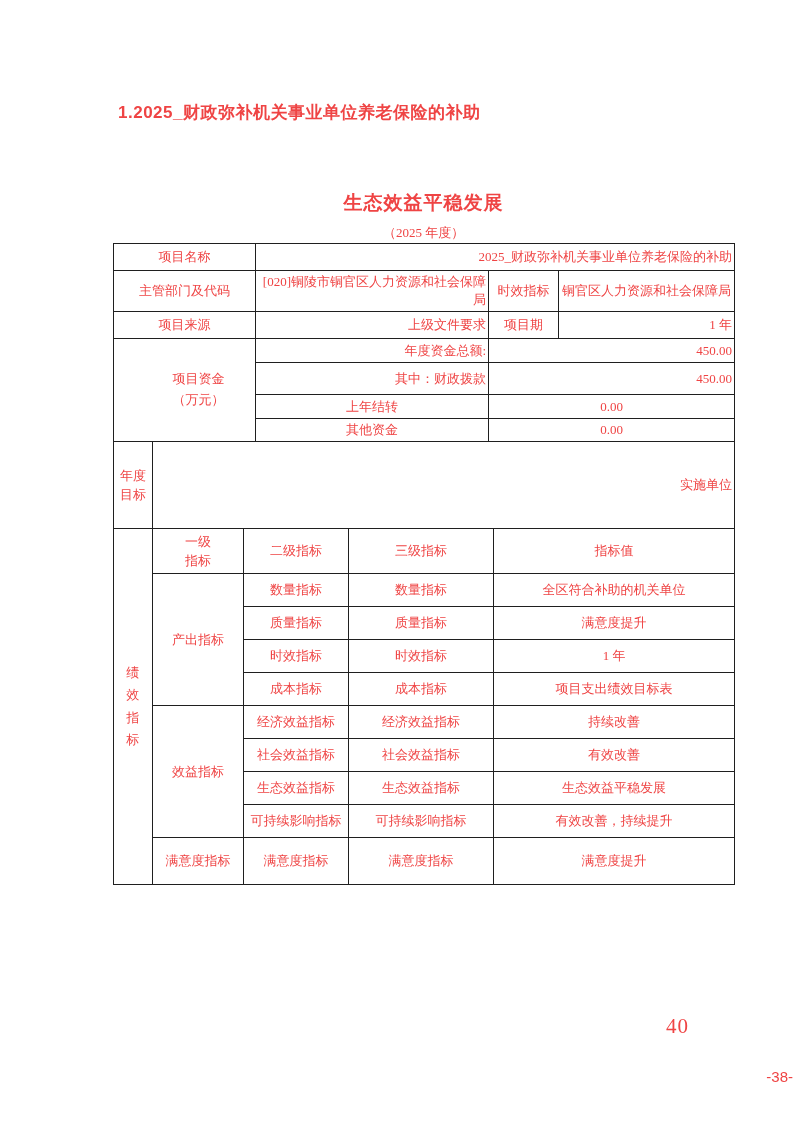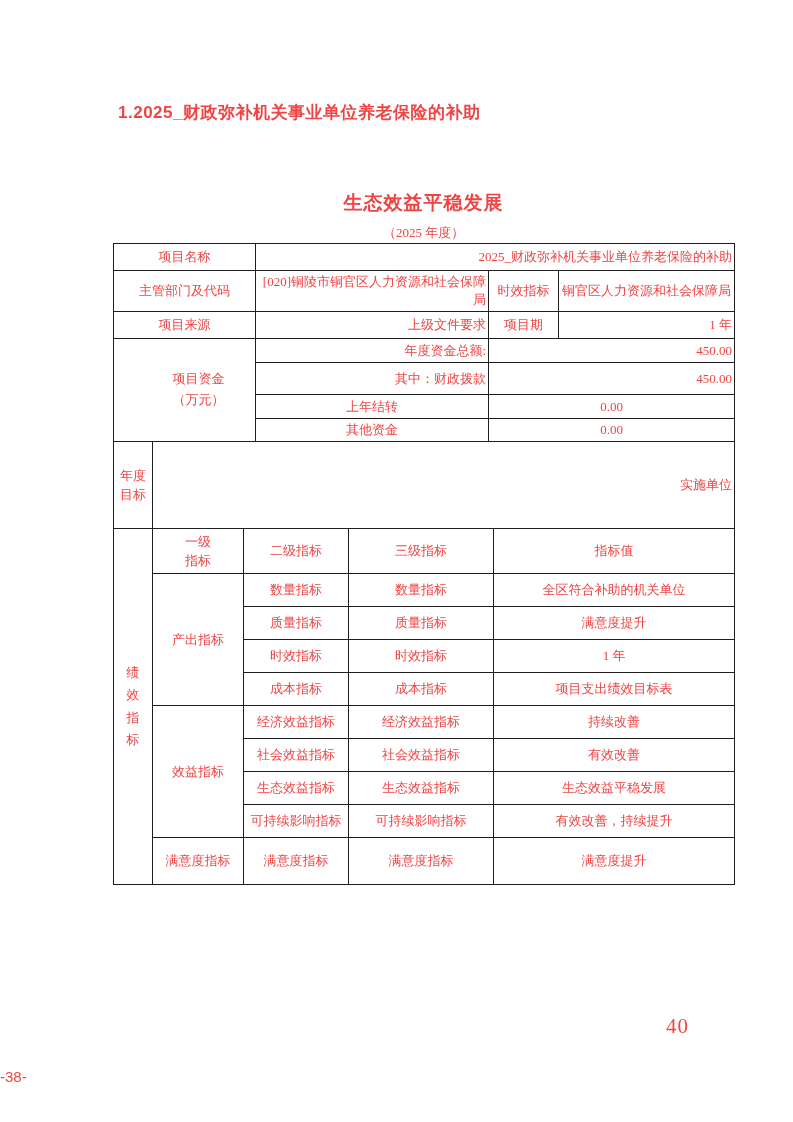--- a/index.html
+++ b/index.html
@@ -53,21 +53,21 @@
   tr.h33{height:33px;}
   tr.h47{height:47px;}
   .wrap1{display:inline-block;width:1.05em;word-break:break-all;line-break:anywhere;line-height:1.7;text-align:left;}
   .wrap2{display:inline-block;width:2.1em;word-break:break-all;line-break:anywhere;line-height:1.5;text-align:center;}
   .wrap4{display:inline-block;width:4.3em;word-break:break-all;line-break:anywhere;line-height:1.6;text-align:left;margin-left:32px;}
   .corner-num{
     position:absolute;left:622px;top:1014px;
     font-size:21px;letter-spacing:1px;margin-left:44px;
   }
   .footer-num{
-    position:absolute;left:0;top:1068px;width:793px;text-align:left;
+    position:absolute;left:0;top:1068px;width:793px;text-align:right;
     font-family:"Liberation Sans","DejaVu Sans",sans-serif;
     font-size:15px;
   }
 </style>
 </head>
 <body>
 
 <div class="page">
 
   <div class="doc-heading">1.2025_财政弥补机关事业单位养老保险的补助</div>

